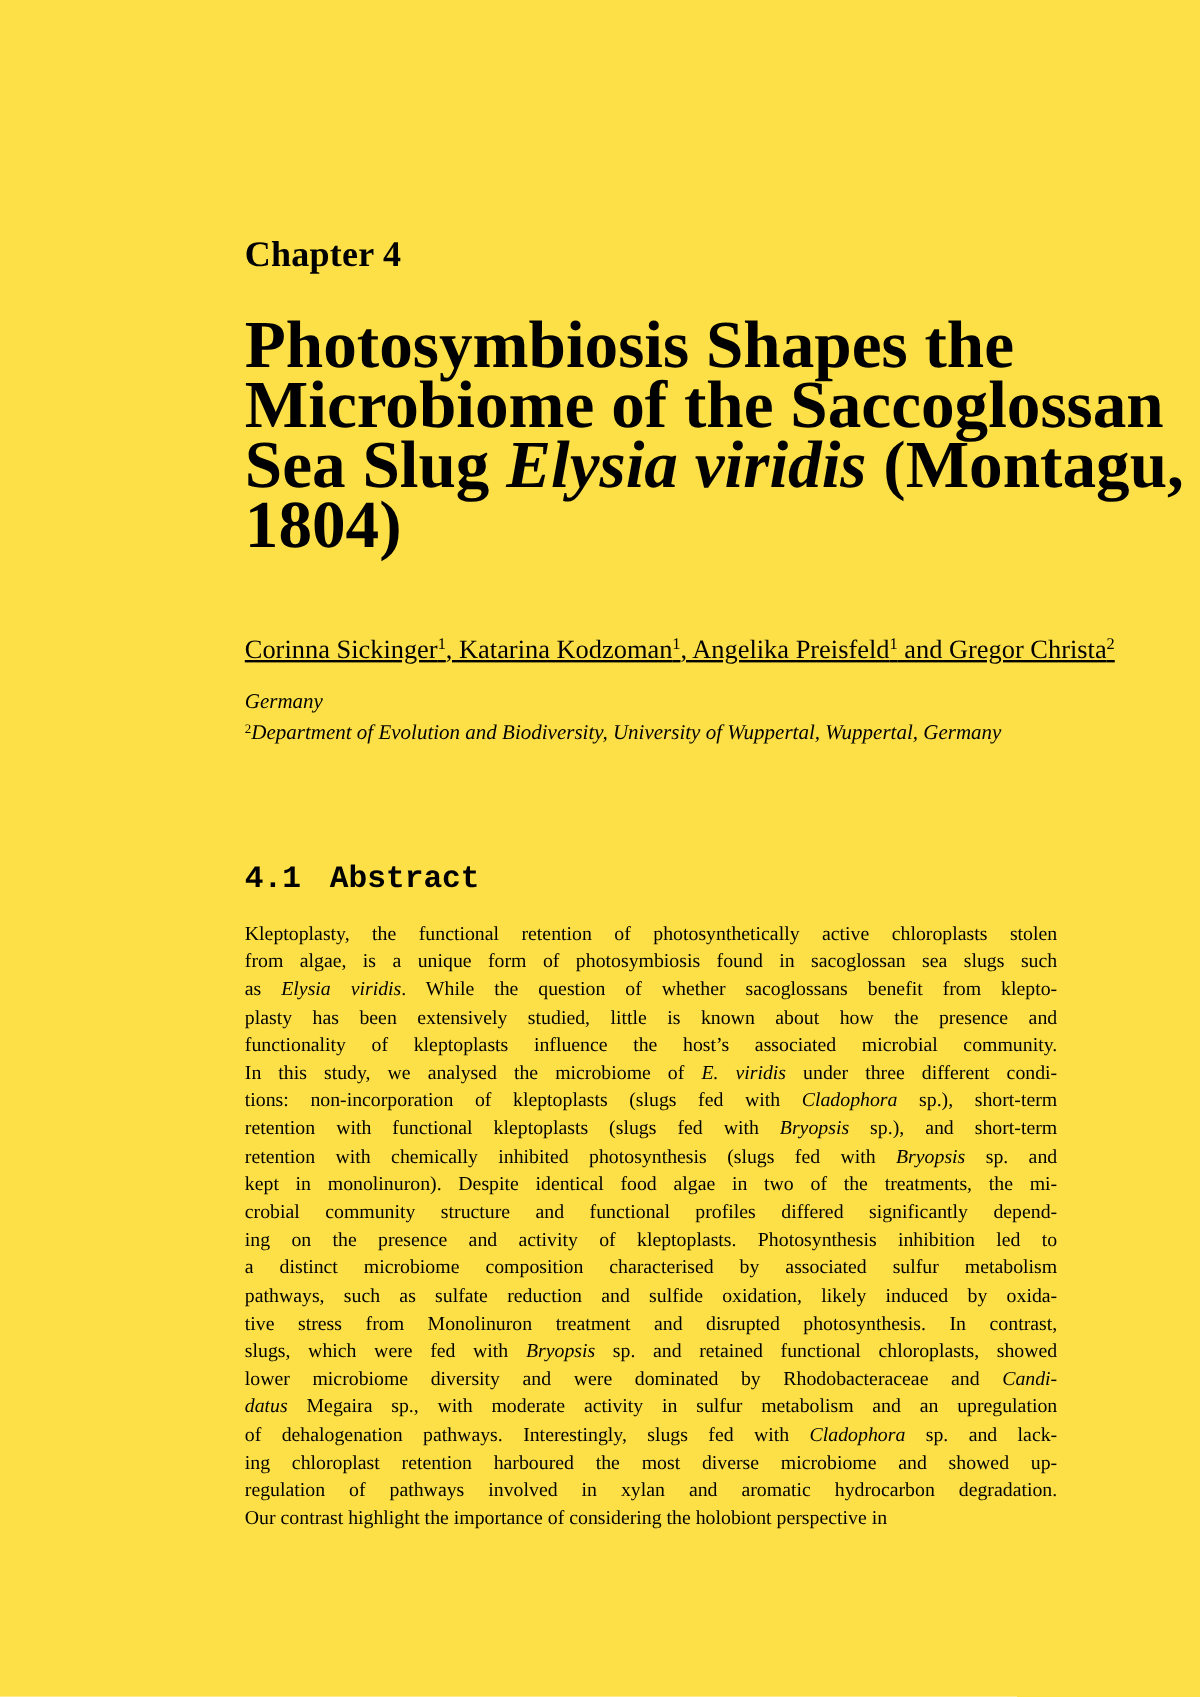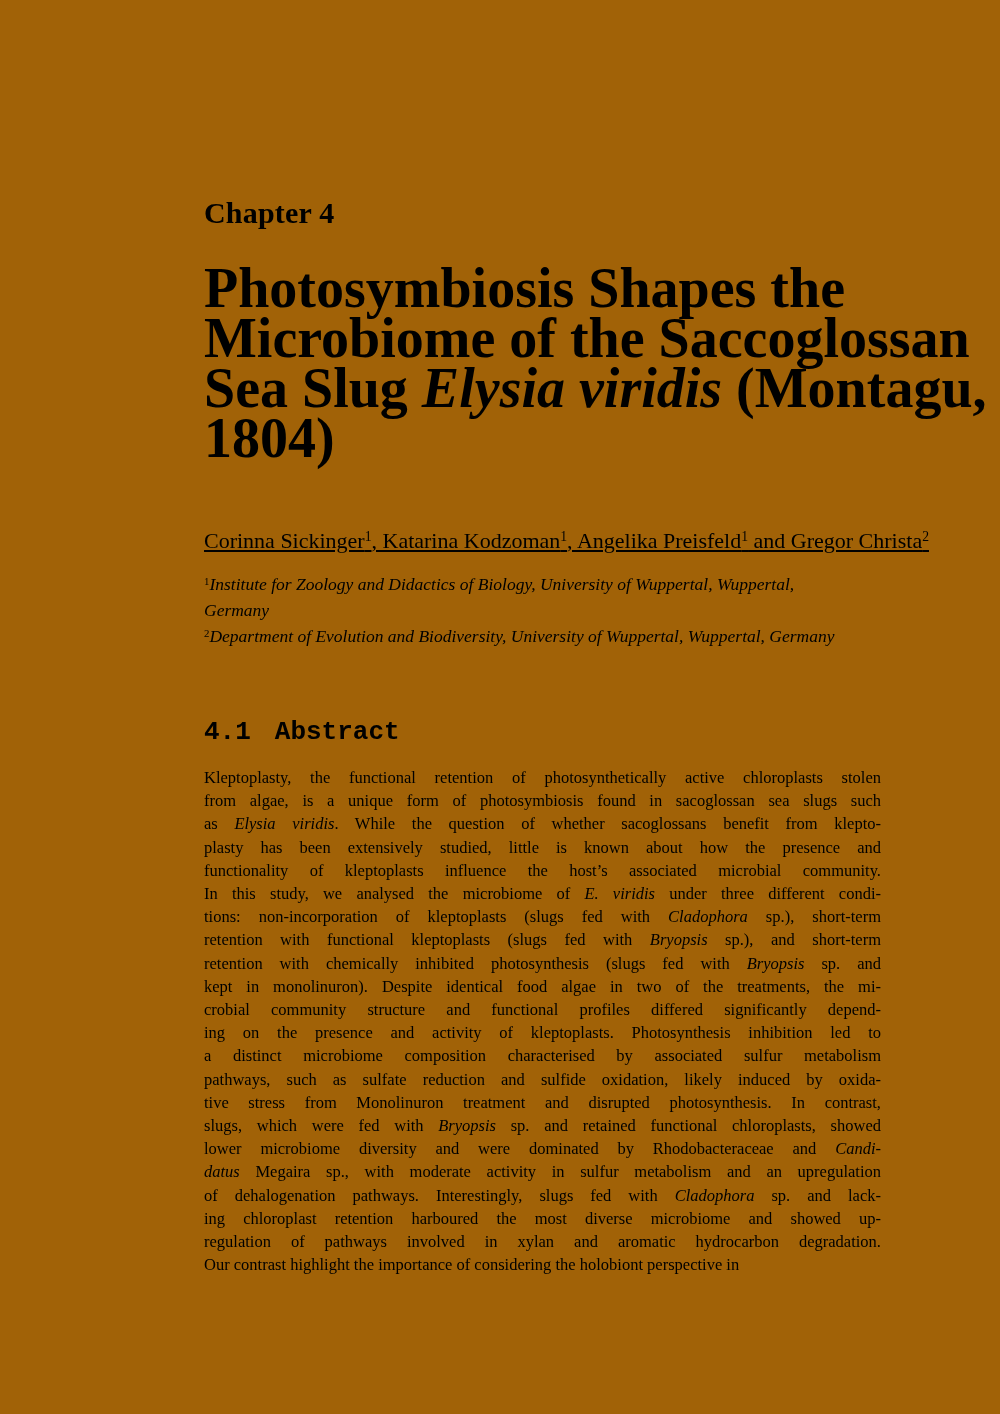--- a/index.html
+++ b/index.html
@@ -11,21 +11,21 @@
     width: 1000px;
     height: 1414px;
     position: relative;
     font-family: "Liberation Serif", serif;
     color: #000000;
     -webkit-font-smoothing: antialiased;
   }
   .page {
     position: absolute;
     inset: 0;
-    background: #a16207;
+    background: #fde047;
     overflow: hidden;
   }
   .chapter-label {
     position: absolute;
     left: 204px;
     top: 196px;
     font-size: 30px;
     font-weight: bold;
     letter-spacing: 0.2px;
   }
@@ -101,21 +101,20 @@
   <h1 class="title">
       <div class="tline"><span>Photosymbiosis Shapes the</span></div>
       <div class="tline"><span>Microbiome of the Saccoglossan</span></div>
       <div class="tline"><span>Sea Slug </span><span class="it">Elysia viridis</span><span> (Montagu,</span></div>
       <div class="tline"><span>1804)</span></div>
     </h1>
 
   <div class="authors"><span>Corinna Sickinger</span><span class="sp">1</span><span>, Katarina Kodzoman</span><span class="sp">1</span><span>, Angelika Preisfeld</span><span class="sp">1</span><span> and Gregor Christa</span><span class="sp">2</span></div>
 
   <div class="affiliations">
-      <div class="tline"><span class="sp">1</span><span class="it">Institute for Zoology and Didactics of Biology, University of Wuppertal, Wuppertal,</span></div>
       <div class="tline"><span class="it">Germany</span></div>
       <div class="tline"><span class="sp">2</span><span class="it">Department of Evolution and Biodiversity, University of Wuppertal, Wuppertal, Germany</span></div>
     </div>
 
   <div class="section-heading">
     <span class="sec-num">4.1</span><span class="sec-title">Abstract</span>
   </div>
 
   <div class="abstract">
       <div class="tline"><span>Kleptoplasty, the functional retention of photosynthetically active chloroplasts stolen</span></div>

